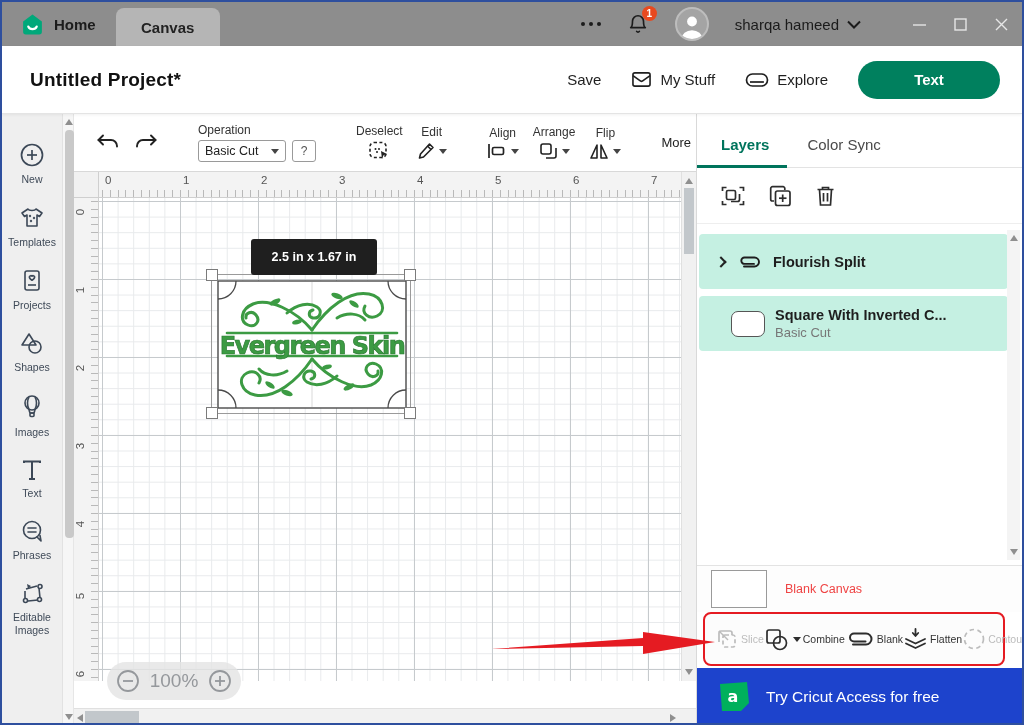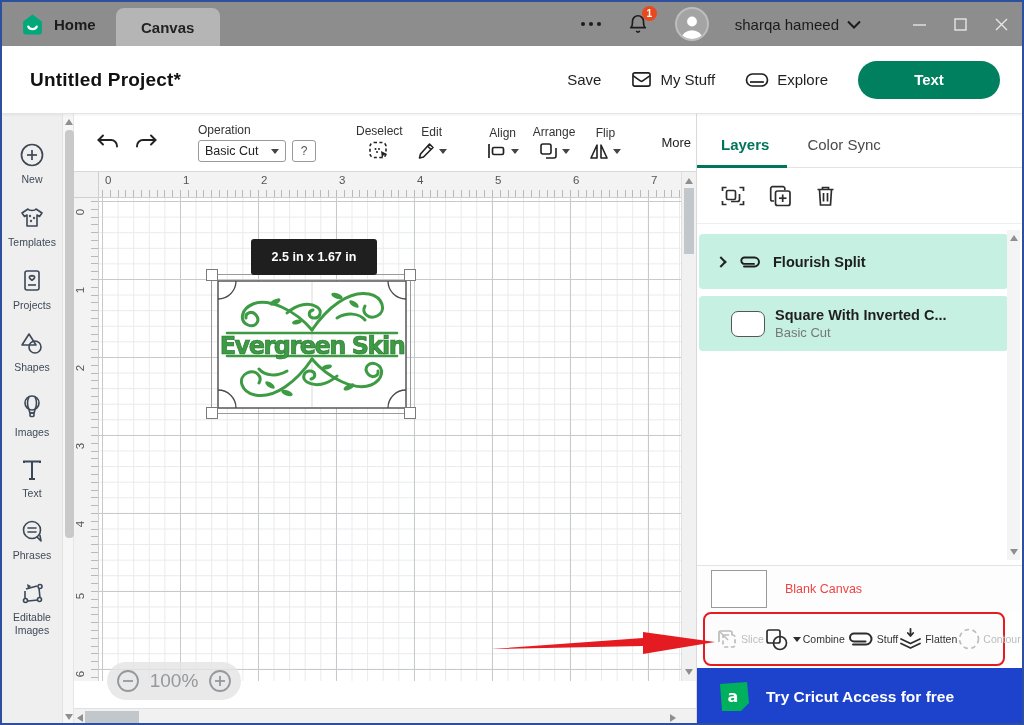--- a/index.html
+++ b/index.html
@@ -112,21 +112,21 @@
   .blank-swatch { width:56px; height:38px; background:#fff; border:1px solid #9a9a9a; }
   .blank-label { font-size:12.5px; color:#ef4444; }
   .actions-row { height:54px; margin:0 17px 2px 6px; border:2.5px solid #e51b22; border-radius:8px; background:#fcfcfc; display:flex; align-items:center; justify-content:space-between; padding:0 10px; }
   .action { display:flex; flex-direction:row; align-items:center; gap:2px; cursor:pointer; }
   .action .a-label { font-size:10.5px; }
   .action.enabled { color:#2d2d2d; }
   .action.enabled .a-label { color:#333; }
   .action.disabled { color:#bcbcbc; }
   .action.disabled .a-label { color:#bcbcbc; }
   .banner { height:57px; background:#1d43cc; display:flex; align-items:center; gap:16px; padding-left:22px; cursor:pointer; }
-  .banner-text { color:#fff; font-size:15.5px; font-weight:700; }
+  .banner-text { color:#fff; font-size:15.5px; font-weight:400; }
   svg { display:block; }
 </style>
 </head>
 <body>
 
 <div class="window">
 
   <div class="topbar">
     <div class="tab-home">
       <span>
@@ -574,21 +574,21 @@
             <span class="caret" style="border-top-color:#2d2d2d"></span>
           </span>
           <span class="a-label">Combine</span>
         </div>
         <div class="action enabled">
           <span>
             <svg width="30" height="20" viewBox="0 0 30 20" fill="none" stroke="#2d2d2d" stroke-width="2" stroke-linecap="round">
                 <path d="M8 15.5 H21 a5.5 5.5 0 0 0 0 -11 H9 a4 4 0 0 0 0 8 H20.5"></path>
               </svg>
           </span>
-          <span class="a-label">Stuff</span>
+          <span class="a-label">Blank</span>
         </div>
         <div class="action enabled">
           <span>
             <svg width="25" height="24" viewBox="0 0 25 24" fill="none" stroke="#2d2d2d" stroke-width="1.8" stroke-linecap="round" stroke-linejoin="round">
                 <path d="M12.5 2 V8.5 M9.8 6 L12.5 9 L15.2 6"></path>
                 <path d="M3 12 L12.5 16.5 L22 12"></path>
                 <path d="M3 16.5 L12.5 21 L22 16.5"></path>
               </svg>
           </span>
           <span class="a-label">Flatten</span>

